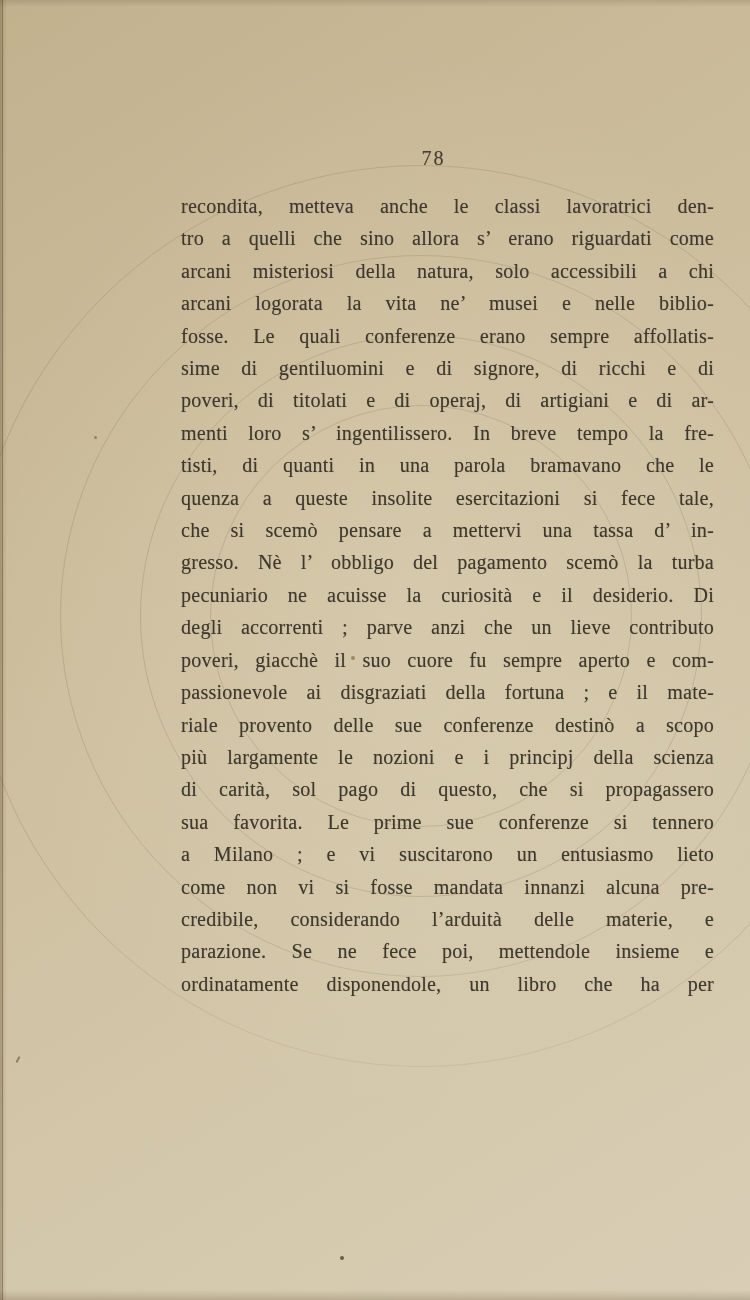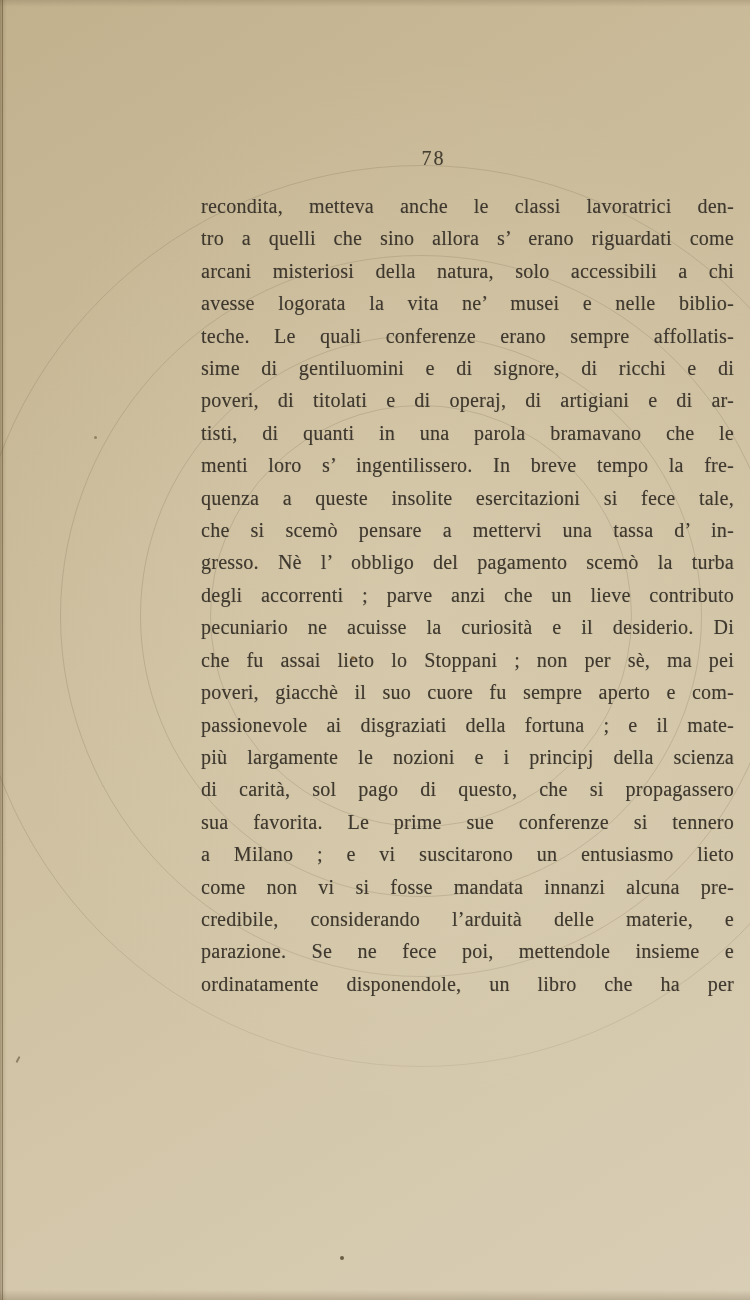--- a/index.html
+++ b/index.html
@@ -48,21 +48,20 @@
     font-size: 20px;
     letter-spacing: 2px;
     color: #464033;
     text-shadow: 0.3px 0.3px 0.7px rgba(70,64,51,0.35);
   }
   .text-block {
     position: absolute;
     left: 181px;
     top: 190px;
     width: 533px;
-    margin-left: 20px;
   }
   .text-line {
     font-size: 20px;
     line-height: 32.4px;
     color: #3e382e;
     letter-spacing: 0.25px;
     word-spacing: 1.5px;
     text-align: justify;
     text-align-last: justify;
     text-shadow: 0.3px 0.3px 0.7px rgba(62,56,46,0.38);
@@ -106,34 +105,34 @@
     <div class="stamp-circle stamp-c3"></div>
     <div class="stamp-circle stamp-c4"></div>
   </div>
 
   <div class="page-number">78</div>
 
   <div class="text-block">
       <div class="text-line">recondita, metteva anche le classi lavoratrici den-</div>
       <div class="text-line">tro a quelli che sino allora s’ erano riguardati come</div>
       <div class="text-line">arcani misteriosi della natura, solo accessibili a chi</div>
-      <div class="text-line">avesse logorata la vita ne’ musei e nelle biblio-</div>
-      <div class="text-line">teche. Le quali conferenze erano sempre affollatis-</div>
+      <div class="text-line">arcani logorata la vita ne’ musei e nelle biblio-</div>
+      <div class="text-line">fosse. Le quali conferenze erano sempre affollatis-</div>
       <div class="text-line">sime di gentiluomini e di signore, di ricchi e di</div>
       <div class="text-line">poveri, di titolati e di operaj, di artigiani e di ar-</div>
+      <div class="text-line">menti loro s’ ingentilissero. In breve tempo la fre-</div>
       <div class="text-line">tisti, di quanti in una parola bramavano che le</div>
-      <div class="text-line">menti loro s’ ingentilissero. In breve tempo la fre-</div>
       <div class="text-line">quenza a queste insolite esercitazioni si fece tale,</div>
       <div class="text-line">che si scemò pensare a mettervi una tassa d’ in-</div>
       <div class="text-line">gresso. Nè l’ obbligo del pagamento scemò la turba</div>
+      <div class="text-line">pecuniario ne acuisse la curiosità e il desiderio. Di</div>
       <div class="text-line">degli accorrenti ; parve anzi che un lieve contributo</div>
-      <div class="text-line">pecuniario ne acuisse la curiosità e il desiderio. Di</div>
-      <div class="text-line">che fu assai lieto lo Stoppani ; non per sè, ma pei</div>
       <div class="text-line">poveri, giacchè il suo cuore fu sempre aperto e com-</div>
       <div class="text-line">passionevole ai disgraziati della fortuna ; e il mate-</div>
+      <div class="text-line">riale provento delle sue conferenze destinò a scopo</div>
       <div class="text-line">più largamente le nozioni e i principj della scienza</div>
       <div class="text-line">di carità, sol pago di questo, che si propagassero</div>
       <div class="text-line">sua favorita. Le prime sue conferenze si tennero</div>
       <div class="text-line">a Milano ; e vi suscitarono un entusiasmo lieto</div>
       <div class="text-line">come non vi si fosse mandata innanzi alcuna pre-</div>
       <div class="text-line">credibile, considerando l’arduità delle materie, e</div>
       <div class="text-line">parazione. Se ne fece poi, mettendole insieme e</div>
       <div class="text-line">ordinatamente disponendole, un libro che ha per</div>
     </div>
 

